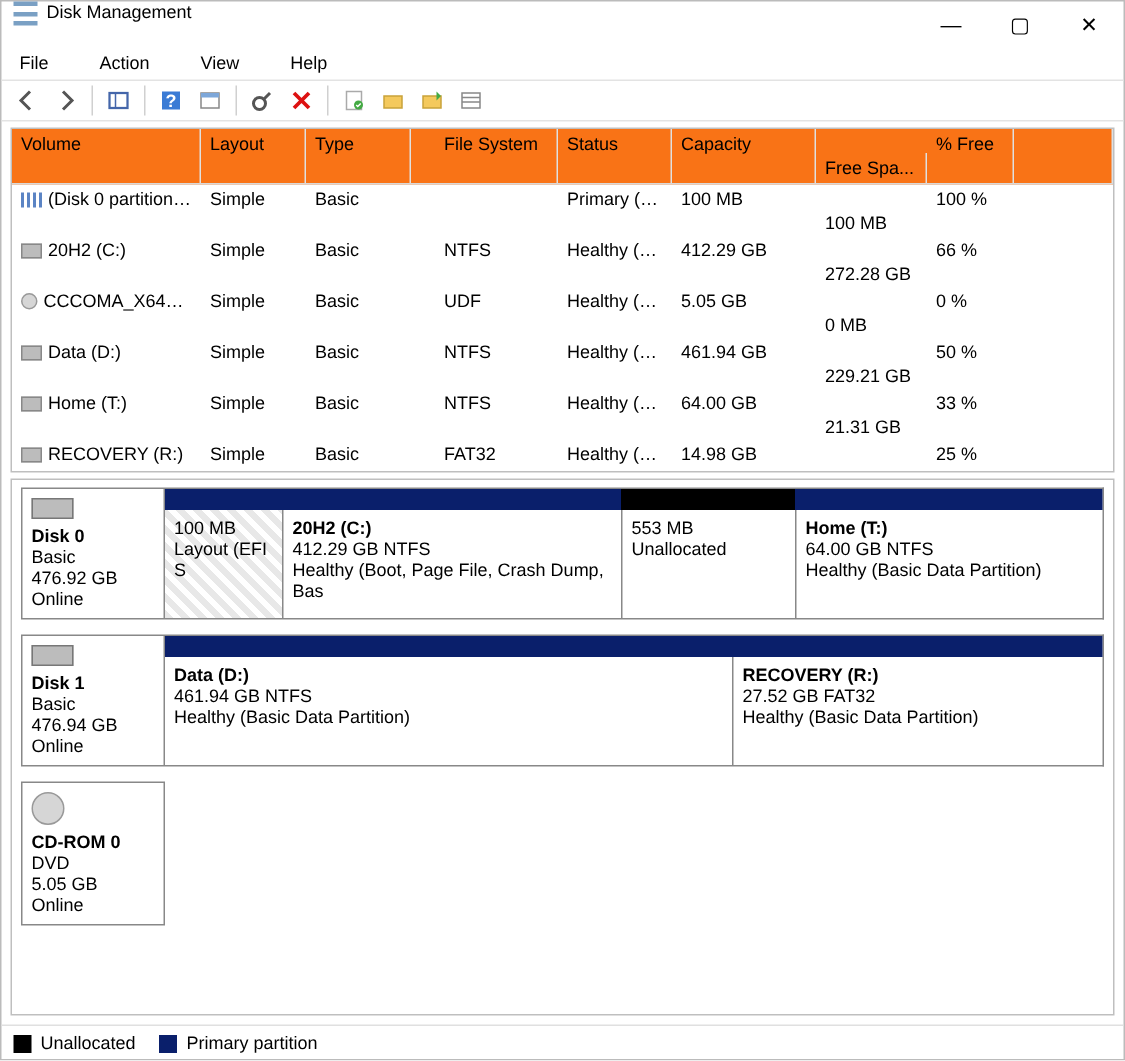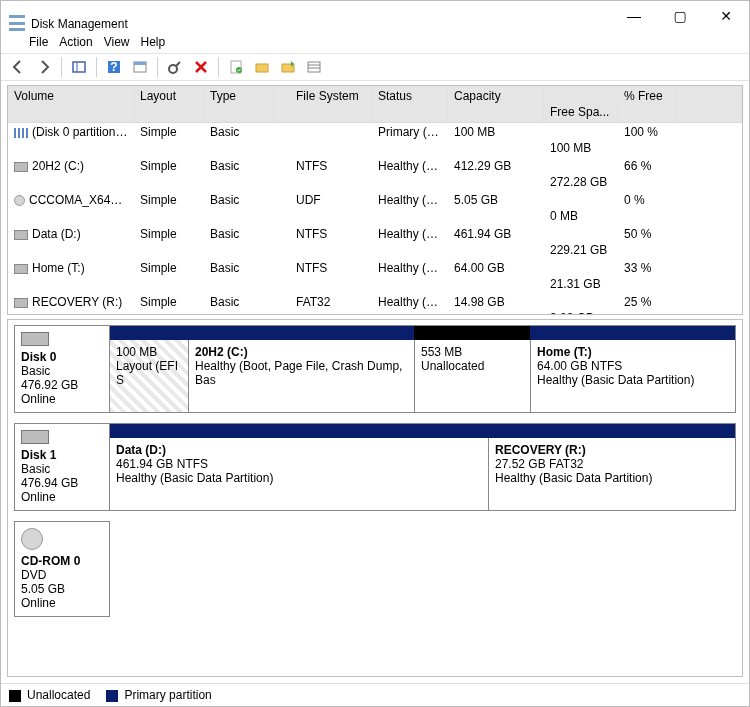--- a/index.html
+++ b/index.html
@@ -1,32 +1,32 @@
 <!DOCTYPE html>
 <html><head>
 <meta charset="utf-8">
 <style>
   * { box-sizing: border-box; font-family: "Segoe UI", Tahoma, sans-serif; font-size: 12px; }
   body { margin:0; background:#fff; color:#000; }
   .window { width:750px; height:707px; border:1px solid #bbb; display:flex; flex-direction:column; background:#fff; }
-  .titlebar { height:30px; display:flex; align-items:flex-end; padding:0 0 0 8px; }
+  .titlebar { height:30px; display:flex; align-items:flex-start; padding:0 0 0 8px; }
   .titlebar .ticon { width:16px; height:16px; margin-right:6px; display:flex; flex-direction:column; justify-content:space-between;}
   .titlebar .ticon .bar{height:3px;background:#7aa0c4;}
   .titlebar .title { flex:1; }
   .winbtns { display:flex; height:100%; }
   .winbtn { width:46px; display:flex; align-items:center; justify-content:center; font-size:14px;}
-  .menubar { height:22px; display:flex; gap:7px; padding:0 26px; align-items:center; }
+  .menubar { height:22px; display:flex; gap:30px; padding:0 10px; align-items:center; }
   .menubar span{padding:2px 2px;}
   .toolbar { height:28px; border-top:1px solid #e3e3e3; border-bottom:1px solid #e3e3e3; display:flex; align-items:center; padding:0 6px; gap:4px;}
   .tbtn { width:22px; height:22px; display:flex; align-items:center; justify-content:center; border:1px solid transparent;}
   .tbtn svg{width:16px;height:16px;}
   .sep{width:1px;height:20px;background:#d0d0d0;margin:0 2px;}
   .content{flex:1; display:flex; flex-direction:column; padding:4px 6px 6px 6px; gap:4px; overflow:hidden;}
   .listpane{border:1px solid #bfbfbf; height:230px; display:flex; flex-direction:column;}
-  .lheader{display:flex; background:#e5e5e5; border-bottom:1px solid #d9d9d9;}
+  .lheader{display:flex; background:#f97316; border-bottom:1px solid #d9d9d9;}
   .lheader .col{padding:3px 6px; border-right:1px solid #e0e0e0; white-space:nowrap; overflow:hidden;}
   .lrows{flex:1; overflow:auto;}
   .lrow{display:flex;}
   .lrow .cell{padding:2px 6px; white-space:nowrap; overflow:hidden; text-overflow:ellipsis;}
   .c0{width:126px;} .c1{width:70px;} .c2{width:70px;} .c3{width:82px;margin-left:16px;} .c4{width:76px;} .c5{width:96px;} .c6{width:74px;margin-top:16px;} .c7{width:58px;} .cend{flex:1;}
   .vicon{display:inline-block;width:14px;height:10px;margin-right:4px;vertical-align:middle;}
   .vicon.stripe{background:repeating-linear-gradient(90deg,#5b84c4 0 2px,#fff 2px 4px);}
   .vicon.drive{background:#bcbcbc;border:1px solid #888;}
   .vicon.disc{border-radius:50%;width:11px;height:11px;background:#d6d6d6;border:1px solid #999;}
   .graphpane{flex:1; border:1px solid #bfbfbf; padding:5px 6px 2px 6px; overflow:auto;}
@@ -237,20 +237,21 @@
               <div class="phdr blue"></div>
               <div class="pbody hatch">
                 <div>100 MB</div>
                 <div>Layout (EFI S</div>
               </div>
             </div>
             <div class="part" style="width: 226px;">
               <div class="phdr blue"></div>
               <div class="pbody ">
                 <div class="pname">20H2  (C:)</div>
+                <div>412.29 GB NTFS</div>
                 <div>Healthy (Boot, Page File, Crash Dump, Bas</div>
               </div>
             </div>
             <div class="part" style="width: 116px;">
               <div class="phdr black"></div>
               <div class="pbody ">
                 <div>553 MB</div>
                 <div>Unallocated</div>
               </div>
             </div>

